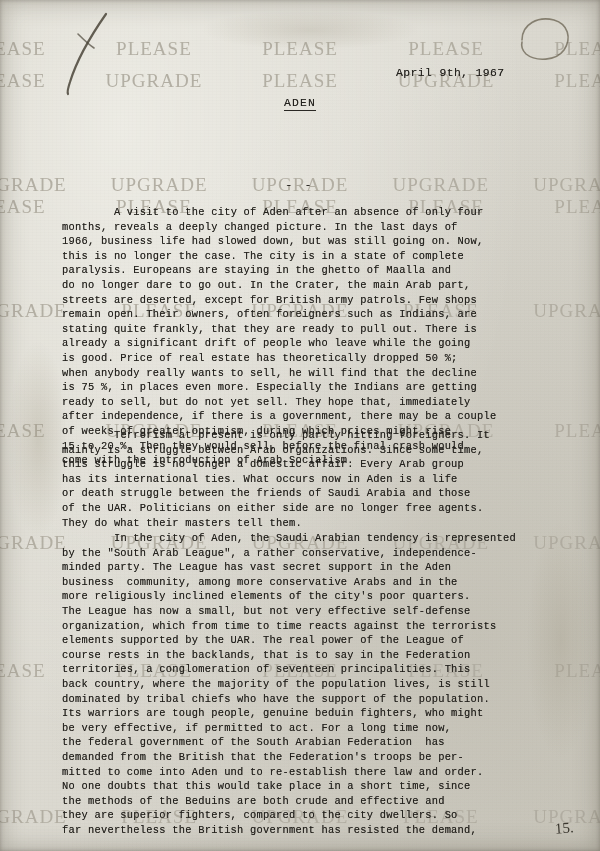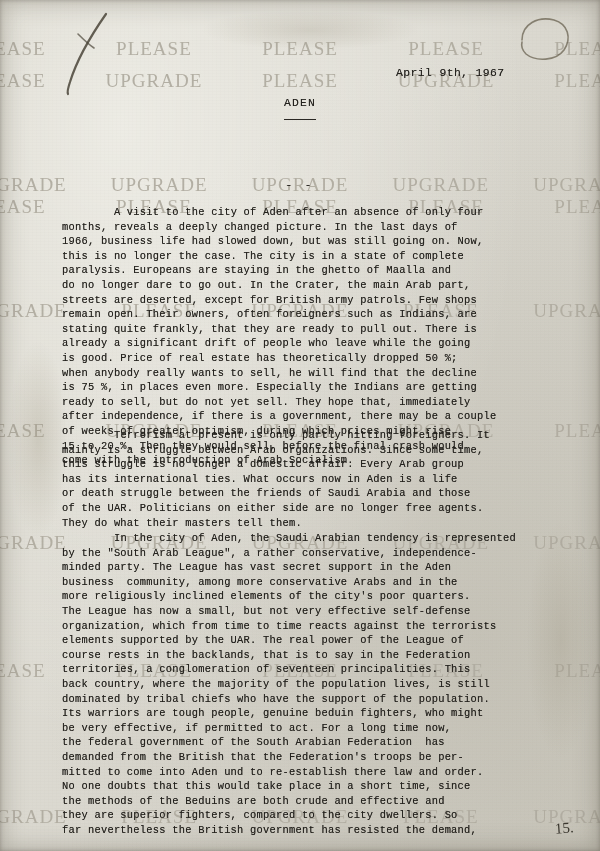--- a/index.html
+++ b/index.html
@@ -99,21 +99,21 @@
   .title-aden {
     left: 0;
     right: 0;
     top: 96px;
     text-align: center;
     font-size: 11.4px;
     letter-spacing: 1.2px;
   }
   .title-aden span {
     border-bottom: 1.4px solid #2a2824;
-    padding-bottom: 10px;
+    padding-bottom: 1px;
   }
   .para {
     left: 62px;
     width: 480px;
     white-space: pre-wrap;
   }
   .p-summary { top: 118px; }
   .dash-sep {
     left: 0; right: 0;
     top: 178px;

